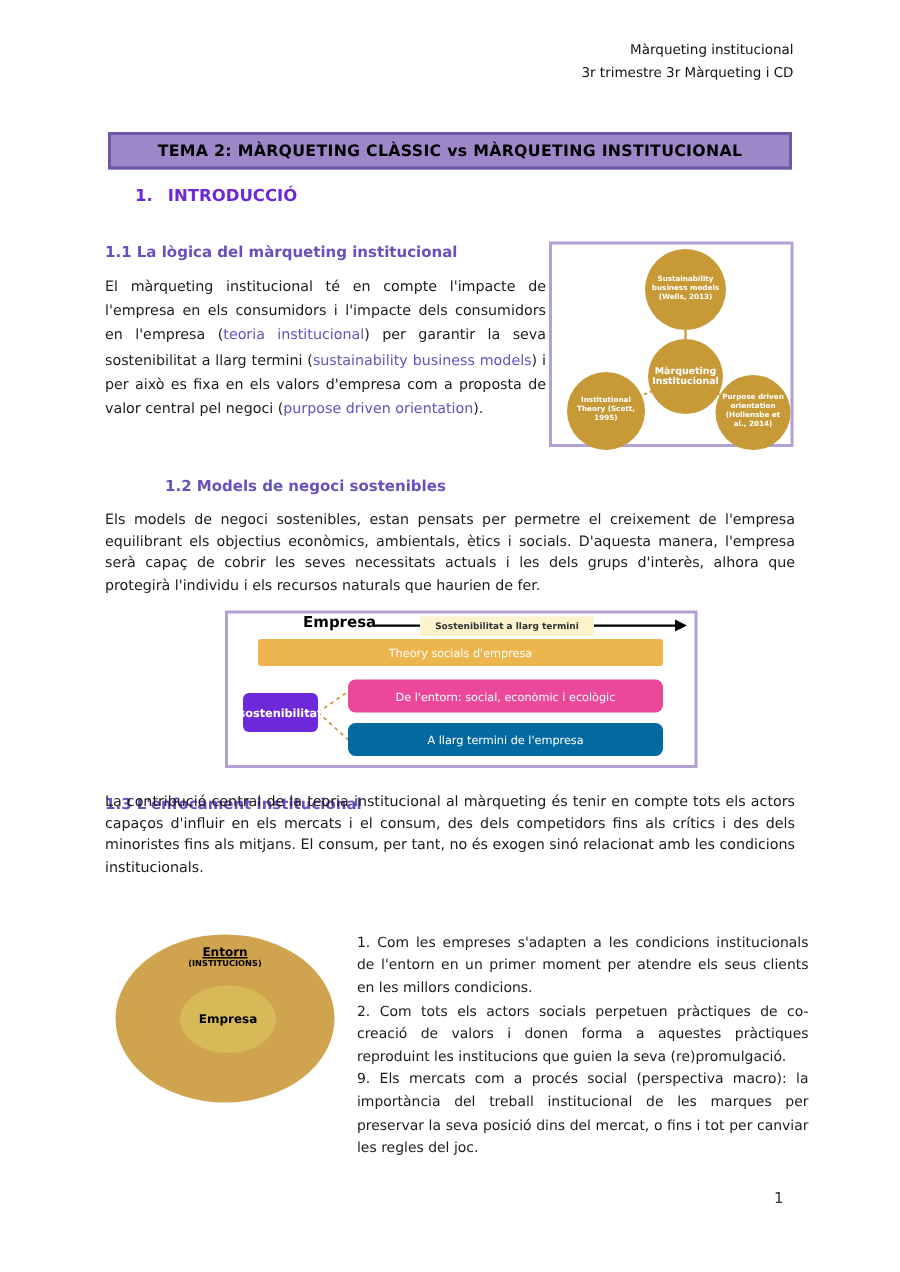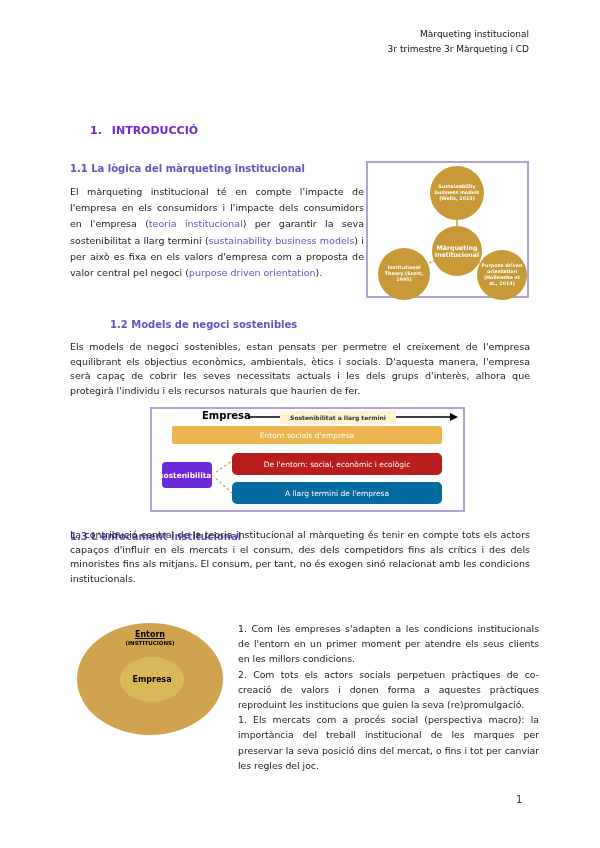--- a/index.html
+++ b/index.html
@@ -65,21 +65,21 @@
   .fig2-arrowlabel {
     position: absolute; left: 128px; top: 2px; width: 116px; height: 13px;
     background: #fdf3cd; display: flex; align-items: center; justify-content: center;
     font-size: 6px; font-weight: bold; color: #333;
   }
   .fig2 .bar {
     position: absolute; color: #fff; display: flex; align-items: center; justify-content: center;
     text-align: center; font-size: 7.5px;
   }
   .bar-top    { left: 20px; top: 17px; width: 270px; height: 18px; background: #edb54e; border-radius: 2px; font-size: 8px; }
-  .bar-mid    { left: 80px; top: 44px; width: 210px; height: 22px; background: #b91c1c; border-radius: 5px; }
+  .bar-mid    { left: 80px; top: 44px; width: 210px; height: 22px; background: #ec4899; border-radius: 5px; }
   .bar-bottom { left: 80px; top: 73px; width: 210px; height: 22px; background: #0369a1; border-radius: 5px; }
   .side-box   { left: 10px; top: 53px; width: 50px; height: 26px; background: #6d28d9; border-radius: 4px; font-size: 6.8px; font-weight: bold; }
 
   
   .fig3 { position: absolute; left: 0; top: 0; }
   .ellipse-outer {
     position: absolute; left: 77px; top: 623px; width: 146px; height: 112px;
     background: #d0a44e; border-radius: 50%;
   }
   .ellipse-inner {
@@ -104,20 +104,23 @@
 </head>
 <body>
 
 <div class="page">
 
   <div class="doc-header">
     <div>Màrqueting institucional</div>
     <div>3r trimestre 3r Màrqueting i CD</div>
   </div>
 
+  <div class="banner">
+    <span>TEMA 2: MÀRQUETING CLÀSSIC vs MÀRQUETING INSTITUCIONAL</span>
+  </div>
 
   <div class="h-intro">
     <span class="num">1.</span><span>INTRODUCCIÓ</span>
   </div>
 
   <div class="sub-heading h11">1.1 La lògica del màrqueting institucional</div>
 
   <div class="para p11"><span>El màrqueting institucional té en compte l'impacte de l'empresa en els consumidors i l'impacte dels consumidors en l'empresa (</span><span class="accent">teoria institucional</span><span>) per garantir la seva sostenibilitat a llarg termini (</span><span class="accent">sustainability business models</span><span>) i per això es fixa en els valors d'empresa com a proposta de valor central pel negoci (</span><span class="accent">purpose driven orientation</span><span>).</span></div>
 
   <div class="fig1">
@@ -137,39 +140,39 @@
 
   <div class="fig2">
     <svg width="315" height="105">
       <line x1="98" y1="8" x2="298" y2="8" stroke="#000" stroke-width="1.5"></line>
       <polygon points="298,4 306,8 298,12" fill="#000"></polygon>
       <line x1="60" y1="66" x2="80" y2="52" stroke="#cd9d41" stroke-width="1.2" stroke-dasharray="2.5,2.5"></line>
       <line x1="60" y1="66" x2="80" y2="84" stroke="#cd9d41" stroke-width="1.2" stroke-dasharray="2.5,2.5"></line>
     </svg>
     <div class="fig2-empresa">Empresa</div>
     <div class="fig2-arrowlabel">Sostenibilitat a llarg termini</div>
-    <div class="bar bar-top">Entorn socials d'empresa</div>
+    <div class="bar bar-top">Theory socials d'empresa</div>
     <div class="bar side-box">sostenibilitat</div>
     <div class="bar bar-mid">De l'entorn: social, econòmic i ecològic</div>
     <div class="bar bar-bottom">A llarg termini de l'empresa</div>
   </div>
 
   <div class="sub-heading h13">1.3 L'enfocament institucional</div>
   <div class="para p13">La contribució central de la teoria institucional al màrqueting és tenir en compte tots els actors capaços d'influir en els mercats i el consum, des dels competidors fins als crítics i des dels minoristes fins als mitjans. El consum, per tant, no és exogen sinó relacionat amb les condicions institucionals.</div>
 
   <div class="fig3">
     <div class="ellipse-outer"></div>
     <div class="ellipse-title">
       <span class="t1">Entorn</span>
       <span class="t2">(INSTITUCIONS)</span>
     </div>
     <div class="ellipse-inner">Empresa</div>
   </div>
 
   <div class="num-list">
     <div>1. Com les empreses s'adapten a les condicions institucionals de l'entorn en un primer moment per atendre els seus clients en les millors condicions.</div>
     <div>2. Com tots els actors socials perpetuen pràctiques de co-creació de valors i donen forma a aquestes pràctiques reproduint les institucions que guien la seva (re)promulgació.</div>
-    <div>1. Els mercats com a procés social (perspectiva macro): la importància del treball institucional de les marques per preservar la seva posició dins del mercat, o fins i tot per canviar les regles del joc.</div>
+    <div>9. Els mercats com a procés social (perspectiva macro): la importància del treball institucional de les marques per preservar la seva posició dins del mercat, o fins i tot per canviar les regles del joc.</div>
   </div>
 
   <div class="page-number">1</div>
 
 </div>
 
 </body></html>

